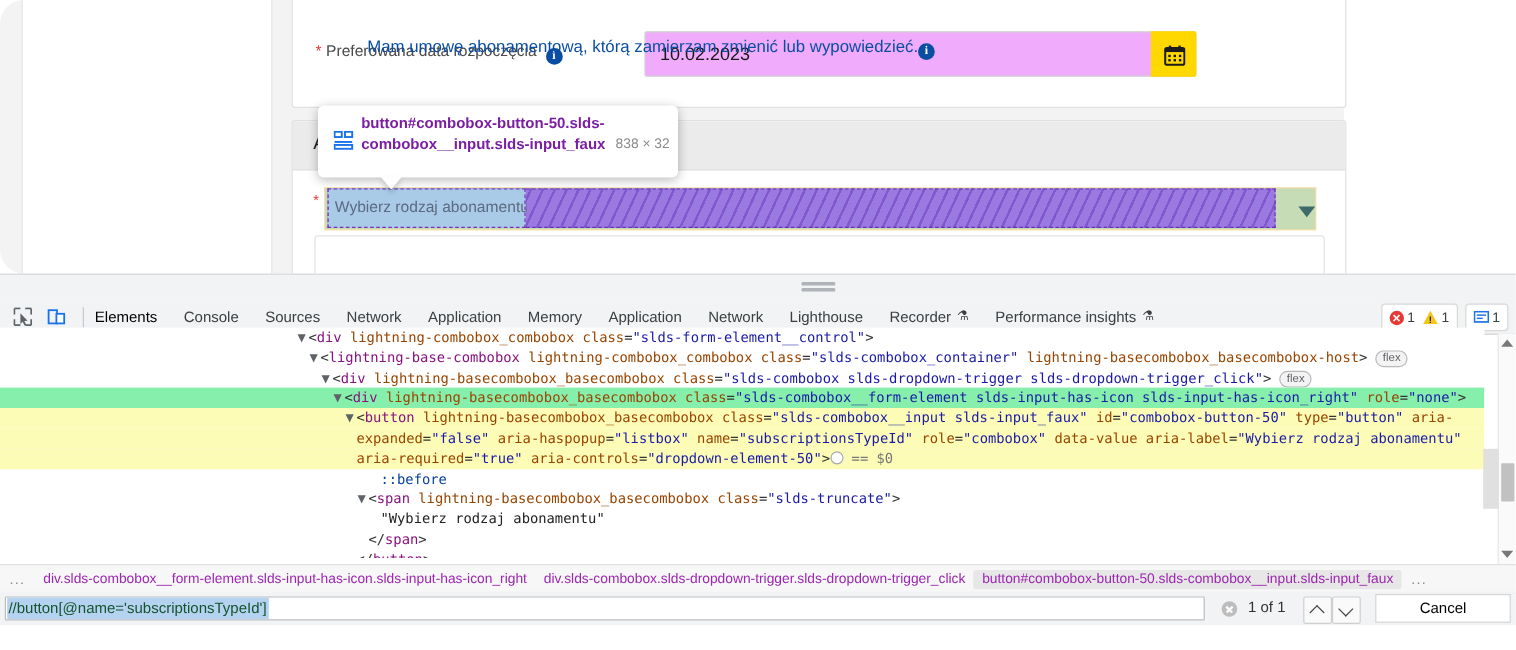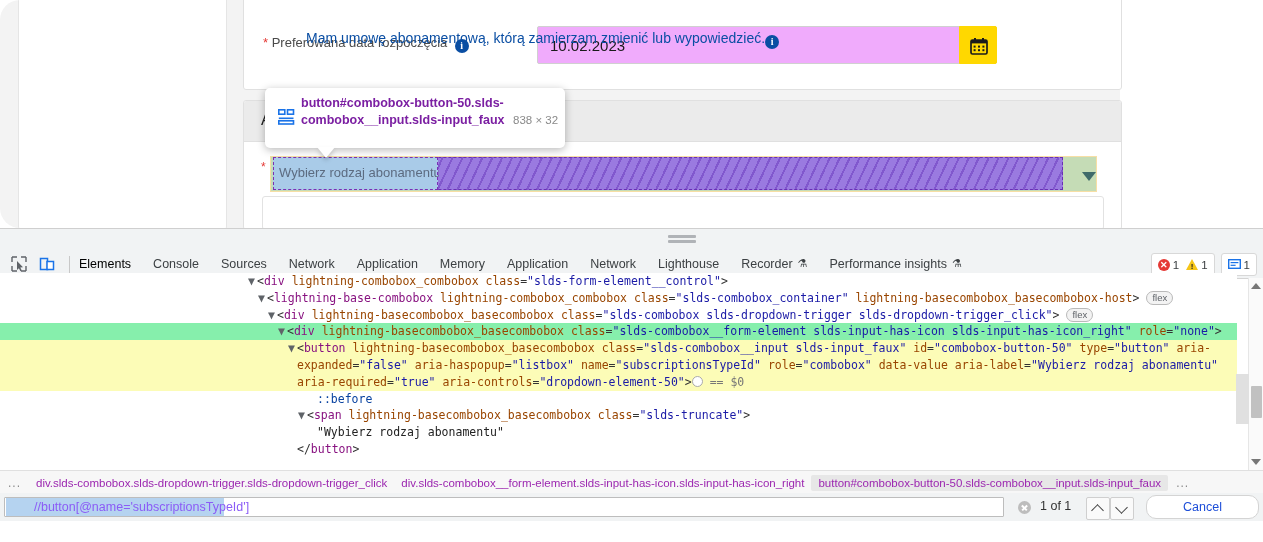--- a/index.html
+++ b/index.html
@@ -104,33 +104,33 @@
     display:flex;align-items:center;overflow:hidden;font-family:"Liberation Sans",sans-serif;}
   .crumb-dots{color:#8a8a8a;font-size:12px;padding:0 8px;letter-spacing:1px;cursor:pointer;}
   .crumb{font-size:11.5px;color:#9c27b0;padding:2px 7px;white-space:nowrap;cursor:pointer;}
   .crumb.sel{background:#e7e7e7;border-radius:2px;color:#9c27b0;}
 
   
   #searchbar{position:absolute;left:0;top:264px;width:1263px;height:28px;background:#f1f3f4;display:flex;align-items:center;}
   #search-input{margin-left:4px;width:1000px;height:20px;border:1px solid #bdbdbd;border-radius:1px;background:#fff;
     font-family:"Liberation Sans",sans-serif;font-size:12.5px;color:#111;padding:0 3px;box-sizing:border-box;outline:none;}
   #search-sel-overlay{position:absolute;left:6px;top:5px;height:18px;background:#b5d3f0;z-index:0;}
-  #search-text{position:absolute;left:7px;top:7px;font-size:12.5px;color:#8b5cf6;z-index:1;white-space:pre;font-family:"Liberation Sans",sans-serif;padding-left:27px;}
+  #search-text{position:absolute;left:7px;top:7px;font-size:12.5px;color:#14532d;z-index:1;white-space:pre;font-family:"Liberation Sans",sans-serif;}
   #search-clear{position:absolute;left:1018px;top:8px;width:13px;height:13px;border-radius:50%;background:#bdbdbd;cursor:pointer;}
   #search-clear:after{content:"";position:absolute;left:3px;top:6px;width:7px;height:1.5px;background:#fff;transform:rotate(45deg);}
   #search-clear:before{content:"";position:absolute;left:3px;top:6px;width:7px;height:1.5px;background:#fff;transform:rotate(-45deg);}
   #search-count{position:absolute;left:1040px;top:6px;font-size:12.5px;color:#333;}
   .nav-btn{position:absolute;top:4px;width:22px;height:21px;border:1px solid #cfcfcf;background:#fafafa;border-radius:2px;cursor:pointer;}
   #nav-up{left:1086px;}
   #nav-dn{left:1110px;}
   .chev{position:absolute;left:6px;top:7px;width:8px;height:8px;border-left:1.6px solid #444;border-top:1.6px solid #444;}
   #nav-up .chev{transform:rotate(45deg);top:8px;}
   #nav-dn .chev{transform:rotate(-135deg);top:5px;}
-  #cancel-btn{position:absolute;left:1146px;top:2px;width:113px;height:24px;border:1px solid #d4d4d4;background:#fff;border-radius:10px;
-    font-family:"Liberation Sans",sans-serif;font-size:12.5px;color:#1d4ed8;cursor:pointer;}
+  #cancel-btn{position:absolute;left:1146px;top:2px;width:113px;height:24px;border:1px solid #d4d4d4;background:#fff;border-radius:0;
+    font-family:"Liberation Sans",sans-serif;font-size:12.5px;color:#000000;cursor:pointer;}
 </style>
 </head>
 <body>
 
 <div id="viewport">
   <div id="page-bg"></div>
 
   <div id="left-card"></div>
 
   <div id="form-card">
@@ -288,34 +288,35 @@
   <div class="ln" style="padding-left: 248px;"><span class="arrow">▼</span><span class="punc">&lt;</span><span class="tag">div</span><span class="attr"> lightning-combobox_combobox</span><span class="attr"> class</span><span class="punc">=</span><span class="val">"slds-form-element__control"</span><span class="punc">&gt;</span></div>
       <div class="ln" style="padding-left: 258px;"><span class="arrow">▼</span><span class="punc">&lt;</span><span class="tag">lightning-base-combobox</span><span class="attr"> lightning-combobox_combobox</span><span class="attr"> class</span><span class="punc">=</span><span class="val">"slds-combobox_container"</span><span class="attr"> lightning-basecombobox_basecombobox-host</span><span class="punc">&gt;</span> <span class="flexbadge">flex</span></div>
       <div class="ln" style="padding-left: 268px;"><span class="arrow">▼</span><span class="punc">&lt;</span><span class="tag">div</span><span class="attr"> lightning-basecombobox_basecombobox</span><span class="attr"> class</span><span class="punc">=</span><span class="val">"slds-combobox slds-dropdown-trigger slds-dropdown-trigger_click"</span><span class="punc">&gt;</span> <span class="flexbadge">flex</span></div>
       <div class="ln hlrow" style="padding-left: 278px;"><span class="arrow">▼</span><span class="punc">&lt;</span><span class="tag">div</span><span class="attr"> lightning-basecombobox_basecombobox</span><span class="attr"> class</span><span class="punc">=</span><span class="val">"slds-combobox__form-element slds-input-has-icon slds-input-has-icon_right"</span><span class="attr"> role</span><span class="punc">=</span><span class="val">"none"</span><span class="punc">&gt;</span></div>
       <div class="ln hl" style="padding-left: 288px;"><span class="arrow">▼</span><span class="punc">&lt;</span><span class="tag">button</span><span class="attr"> lightning-basecombobox_basecombobox</span><span class="attr"> class</span><span class="punc">=</span><span class="val">"slds-combobox__input slds-input_faux"</span><span class="attr"> id</span><span class="punc">=</span><span class="val">"combobox-button-50"</span><span class="attr"> type</span><span class="punc">=</span><span class="val">"button"</span><span class="attr"> aria-</span></div>
       <div class="ln hl" style="padding-left: 297px;"><span class="attr">expanded</span><span class="punc">=</span><span class="val">"false"</span><span class="attr"> aria-haspopup</span><span class="punc">=</span><span class="val">"listbox"</span><span class="attr"> name</span><span class="punc">=</span><span class="val">"subscriptionsTypeId"</span><span class="attr"> role</span><span class="punc">=</span><span class="val">"combobox"</span><span class="attr"> data-value</span><span class="attr"> aria-label</span><span class="punc">=</span><span class="val">"Wybierz rodzaj abonamentu"</span></div>
       <div class="ln hl" style="padding-left: 297px;"><span class="attr">aria-required</span><span class="punc">=</span><span class="val">"true"</span><span class="attr"> aria-controls</span><span class="punc">=</span><span class="val">"dropdown-element-50"</span><span class="punc">&gt;</span><span class="whitecircle"></span><span class="dollar"> == $0</span></div>
       <div class="ln" style="padding-left: 308px;"><span class="arrow"> </span><span class="pseudo">::before</span></div>
       <div class="ln" style="padding-left: 298px;"><span class="arrow">▼</span><span class="punc">&lt;</span><span class="tag">span</span><span class="attr"> lightning-basecombobox_basecombobox</span><span class="attr"> class</span><span class="punc">=</span><span class="val">"slds-truncate"</span><span class="punc">&gt;</span></div>
       <div class="ln" style="padding-left: 308px;"><span class="arrow"> </span><span class="txt">"Wybierz rodzaj abonamentu"</span></div>
+      <div class="ln" style="padding-left: 298px;"><span class="arrow"> </span><span class="punc">&lt;/</span><span class="tag">span</span><span class="punc">&gt;</span></div>
       <div class="ln" style="padding-left: 288px;"><span class="arrow"> </span><span class="punc">&lt;/</span><span class="tag">button</span><span class="punc">&gt;</span></div>
     </div>
 
   <div id="tree-scroll">
     <div class="sb-arrow" id="sb-up"></div>
     <div id="sb-thumb"></div>
     <div class="sb-arrow" id="sb-dn"></div>
   </div>
   <div id="minimap"></div>
 
   <div id="crumbs">
     <span class="crumb-dots">...</span>
-  <span class="crumb">div.slds-combobox.slds-dropdown-trigger.slds-dropdown-trigger_click</span>
-      <span class="crumb">div.slds-combobox__form-element.slds-input-has-icon.slds-input-has-icon_right</span>
+  <span class="crumb">div.slds-combobox__form-element.slds-input-has-icon.slds-input-has-icon_right</span>
+      <span class="crumb">div.slds-combobox.slds-dropdown-trigger.slds-dropdown-trigger_click</span>
       <span class="crumb sel">button#combobox-button-50.slds-combobox__input.slds-input_faux</span>
       <span class="crumb-dots">...</span>
     </div>
 
   <div id="searchbar">
     <input id="search-input" type="text" placeholder="Find by string, selector, or XPath" style="">
     <div id="search-sel-overlay" style="width: 218.156px;"></div>
     <div id="search-text">//button[@name='subscriptionsTypeId']</div>
     <div id="search-clear"></div>
     <div id="search-count">1 of 1</div>

